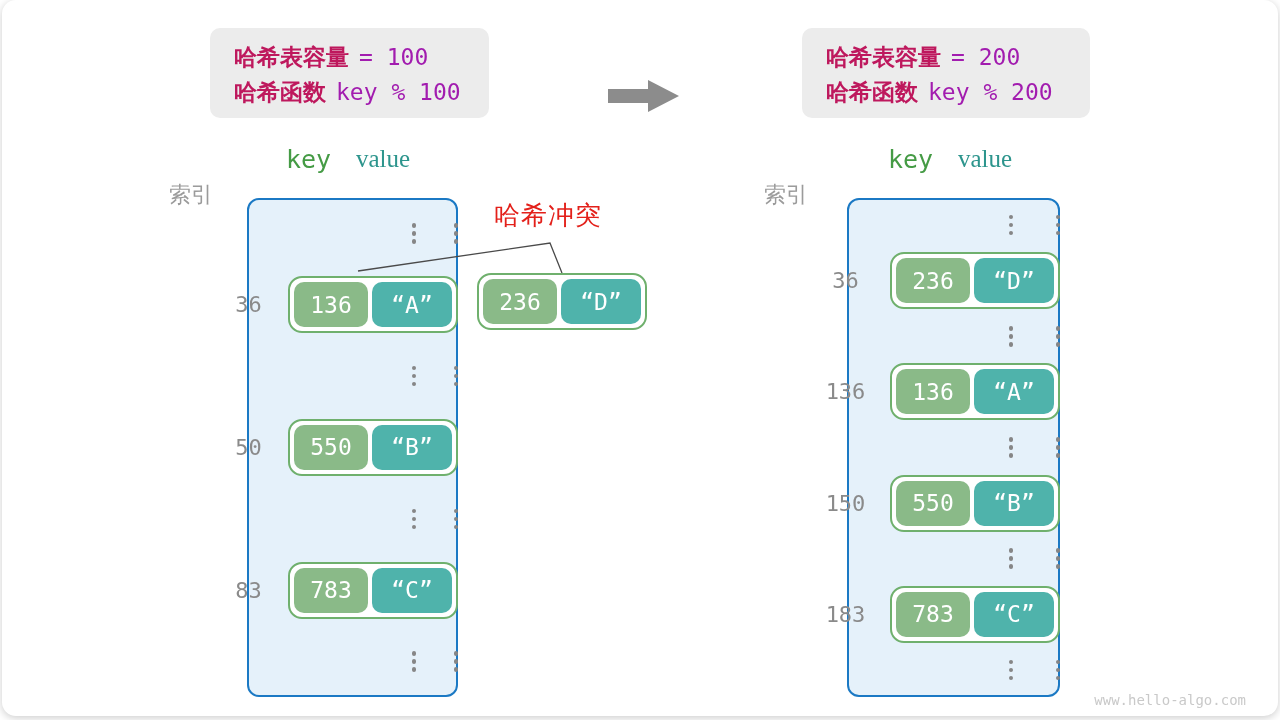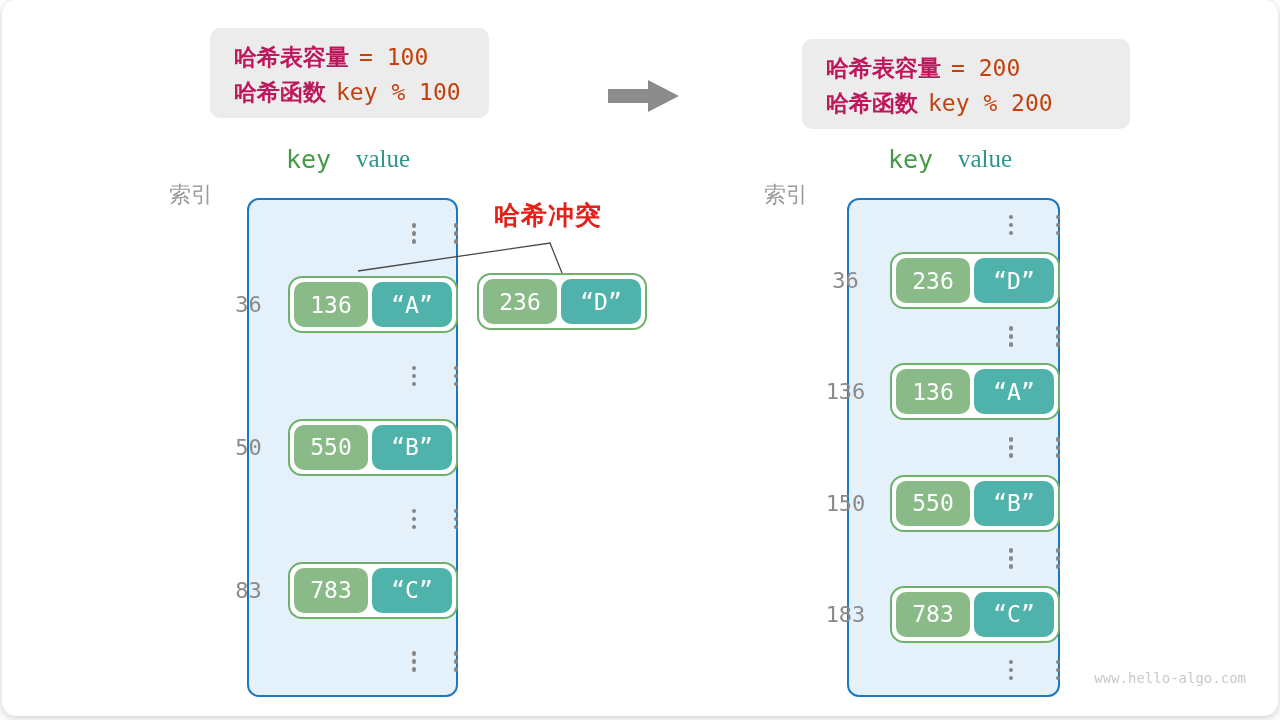--- a/index.html
+++ b/index.html
@@ -6,25 +6,25 @@
   body{width:1280px;height:720px;position:relative;overflow:hidden;
        font-family:"Liberation Sans",sans-serif;}
   .card{position:absolute;left:2px;top:0px;width:1276px;height:716px;
         background:#ffffff;border-radius:14px;
         box-shadow:0 2px 8px rgba(0,0,0,.20);}
 
   
   .gray-box{position:absolute;background:#ececec;border-radius:10px;
             color:#8a8a8a;padding:13px 0 0 24px;box-sizing:border-box;}
   #box-before{left:208px;top:28px;width:279px;height:90px;}
-  #box-after{left:800px;top:28px;width:328px;height:90px;margin-top:11px;}
+  #box-after{left:800px;top:28px;width:288px;height:90px;}
   .gb-line{line-height:33px;white-space:nowrap;}
   .gb-bold{font-weight:bold;font-size:23px;color:#be185d;}
   .gb-mono{font-family:"DejaVu Sans Mono","Liberation Mono",monospace;
-           font-size:23px;color:#c2410c;margin-left:10px;}
+           font-size:23px;color:#a21caf;margin-left:10px;}
 
   
   .transform-title{position:absolute;left:503px;top:30px;width:280px;
     text-align:center;font-weight:bold;font-size:26px;color:#1a1a1a;
     letter-spacing:1px;white-space:nowrap;}
   .arrow-wrap{position:absolute;left:606px;top:79px;width:72px;height:34px;}
 
   
   .col-h{position:absolute;white-space:nowrap;}
   .idx-h{font-size:22px;color:#9b9b9b;margin-top:32px;}
@@ -60,27 +60,27 @@
     height:45px;border-radius:10px;color:#ffffff;
     font-family:"DejaVu Sans Mono","Liberation Mono",monospace;font-size:23px;}
   .kbox{width:74px;background:var(--key-box,#8aba88);}
   .vbox{width:80px;background:var(--value-box,#4fb3ab);}
 
   
   .vdots{display:inline-flex;flex-direction:column;gap:3.5px;}
   .vdots i{width:4.5px;height:4.5px;border-radius:50%;background:#868686;}
 
   
-  .collision-label{position:absolute;left:492px;top:198px;font-weight:bold;
+  .collision-label{position:absolute;left:492px;top:198px;font-weight:normal;
     font-size:26px;color:var(--collision-red,#e3201a);letter-spacing:1px;
     white-space:nowrap;}
   .collision-pair{position:absolute;left:475px;top:273px;}
   svg.lines{position:absolute;left:0;top:0;pointer-events:none;}
 
-  .watermark{position:absolute;right:32px;bottom:30px;
+  .watermark{position:absolute;right:32px;bottom:8px;
     font-family:"DejaVu Sans Mono","Liberation Mono",monospace;
     font-size:14px;color:#c9c9c9;}
 </style>
 </head>
 <body>
 
 <div class="card">
 
   <div class="gray-box" id="box-before">
     <div class="gb-line"><span class="gb-bold">哈希表容量</span><span class="gb-mono">= 100</span></div>

